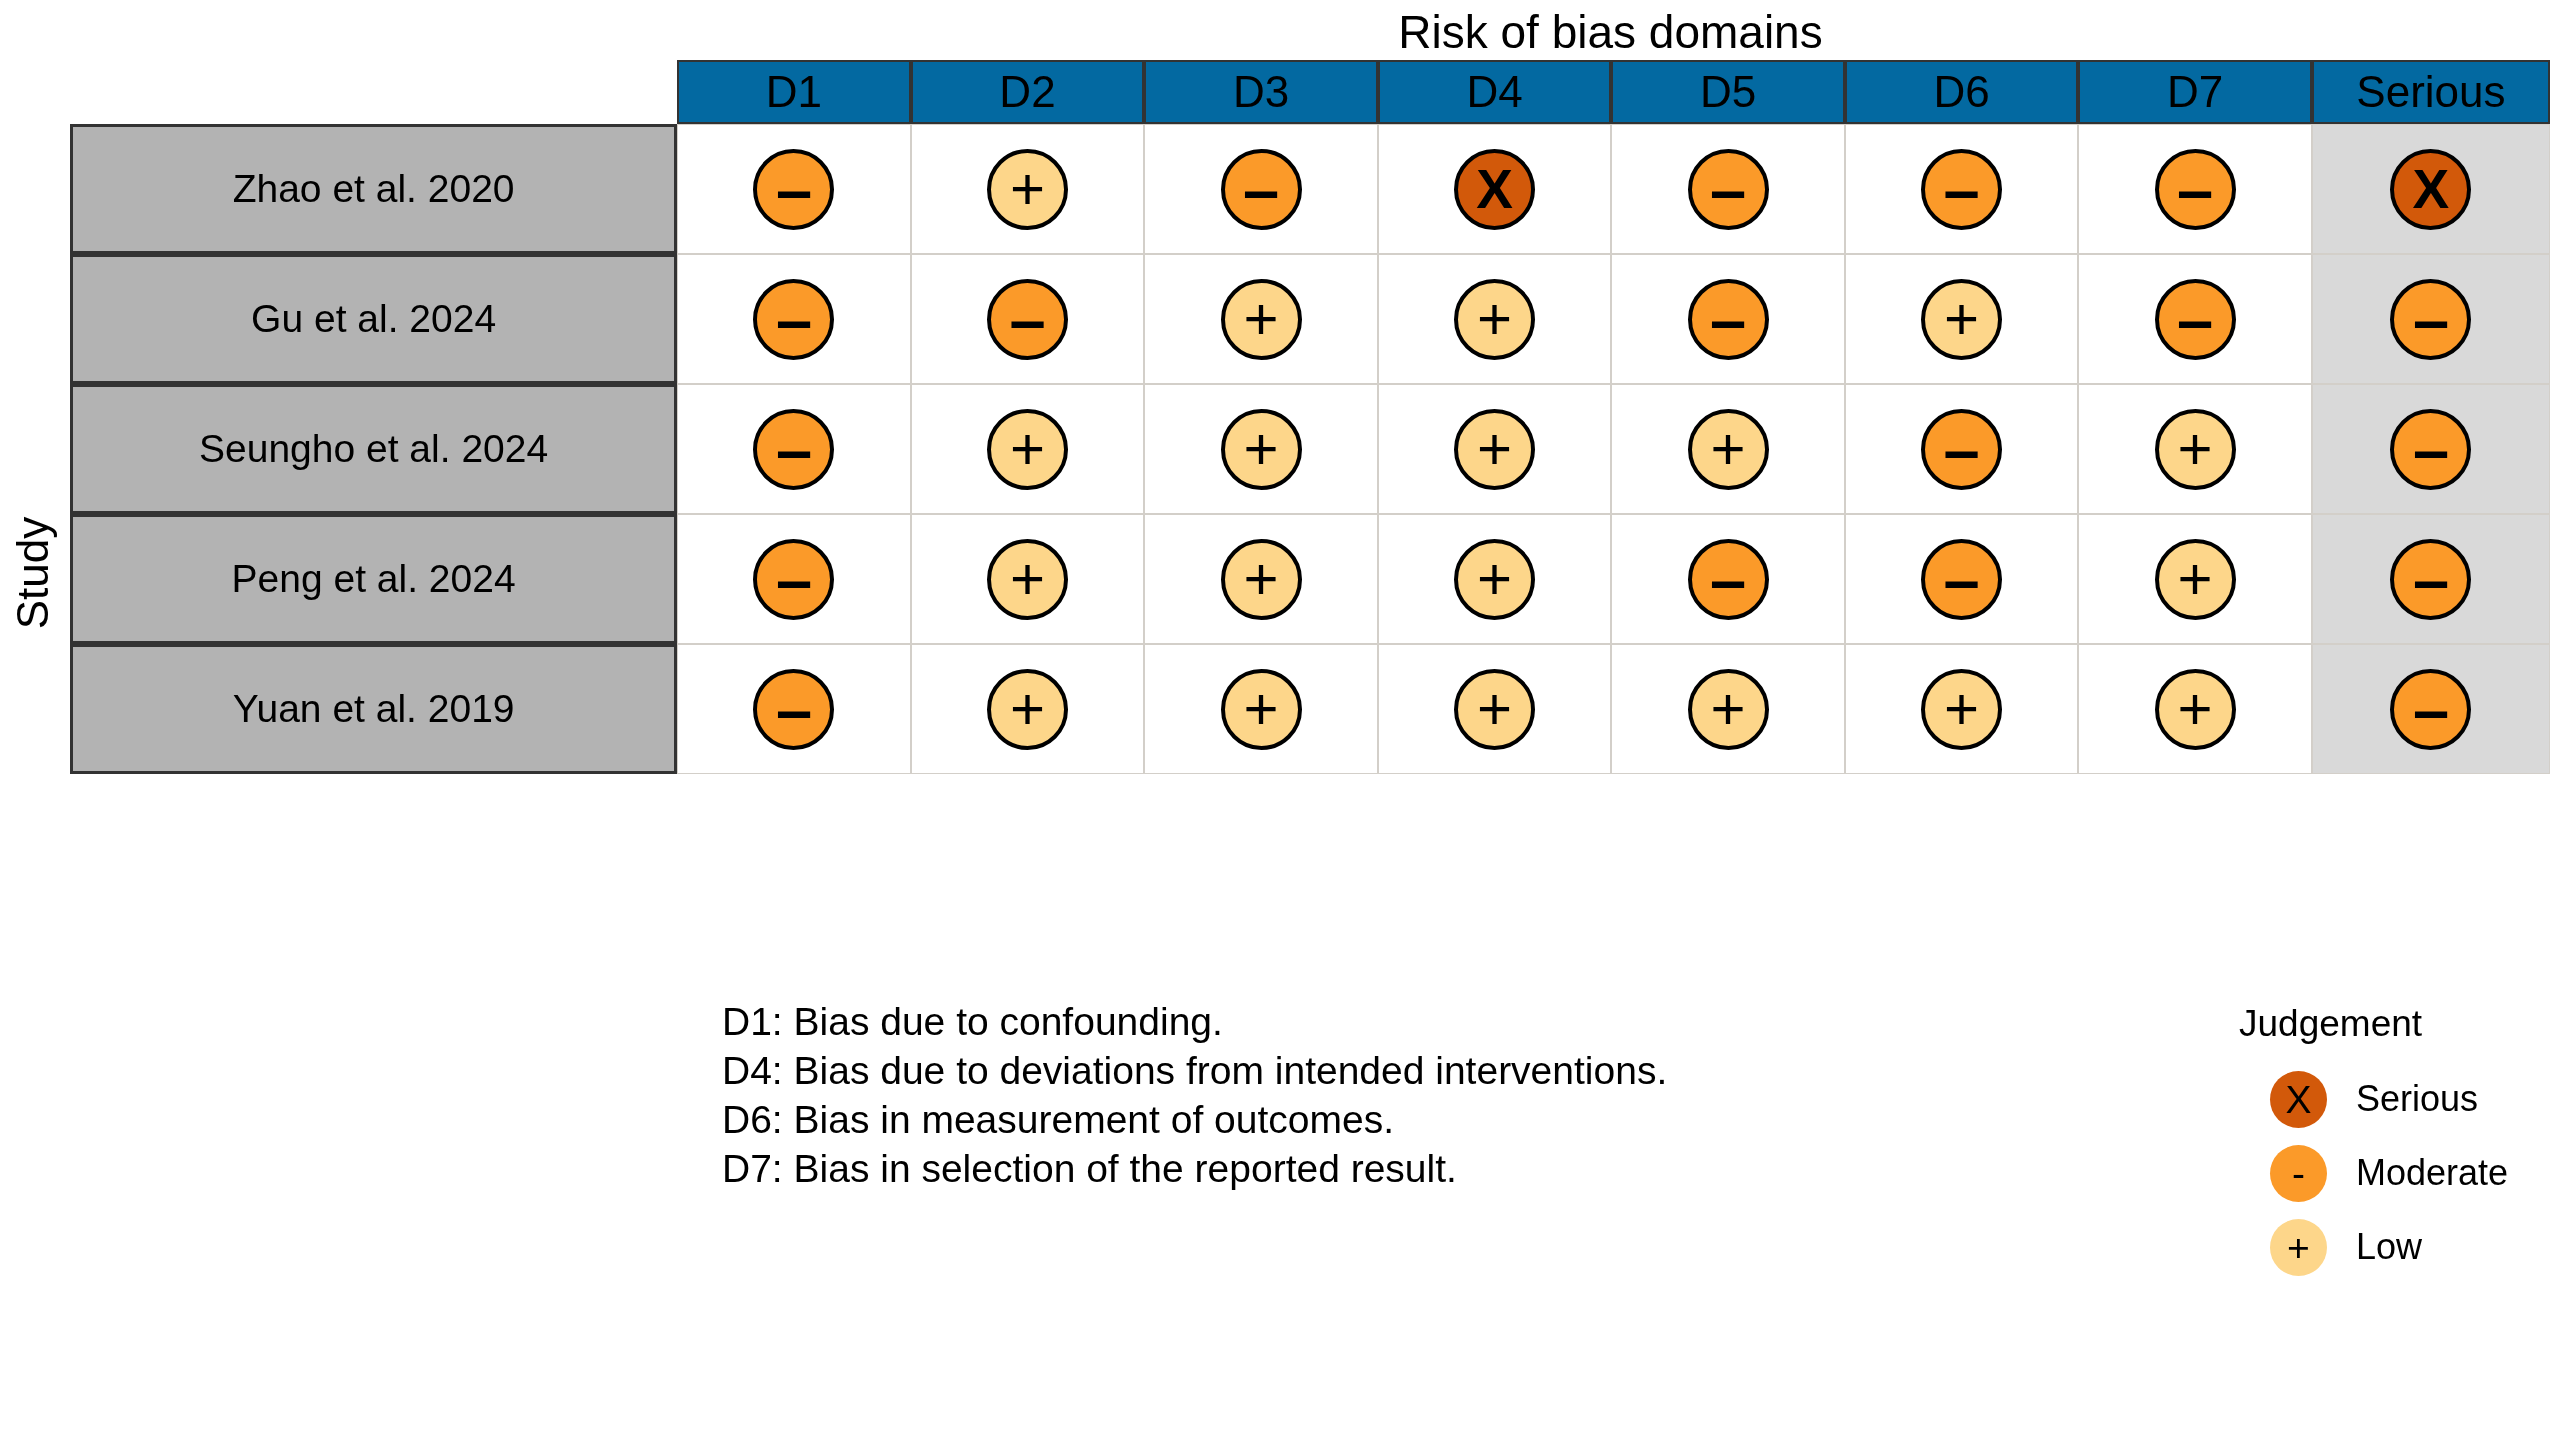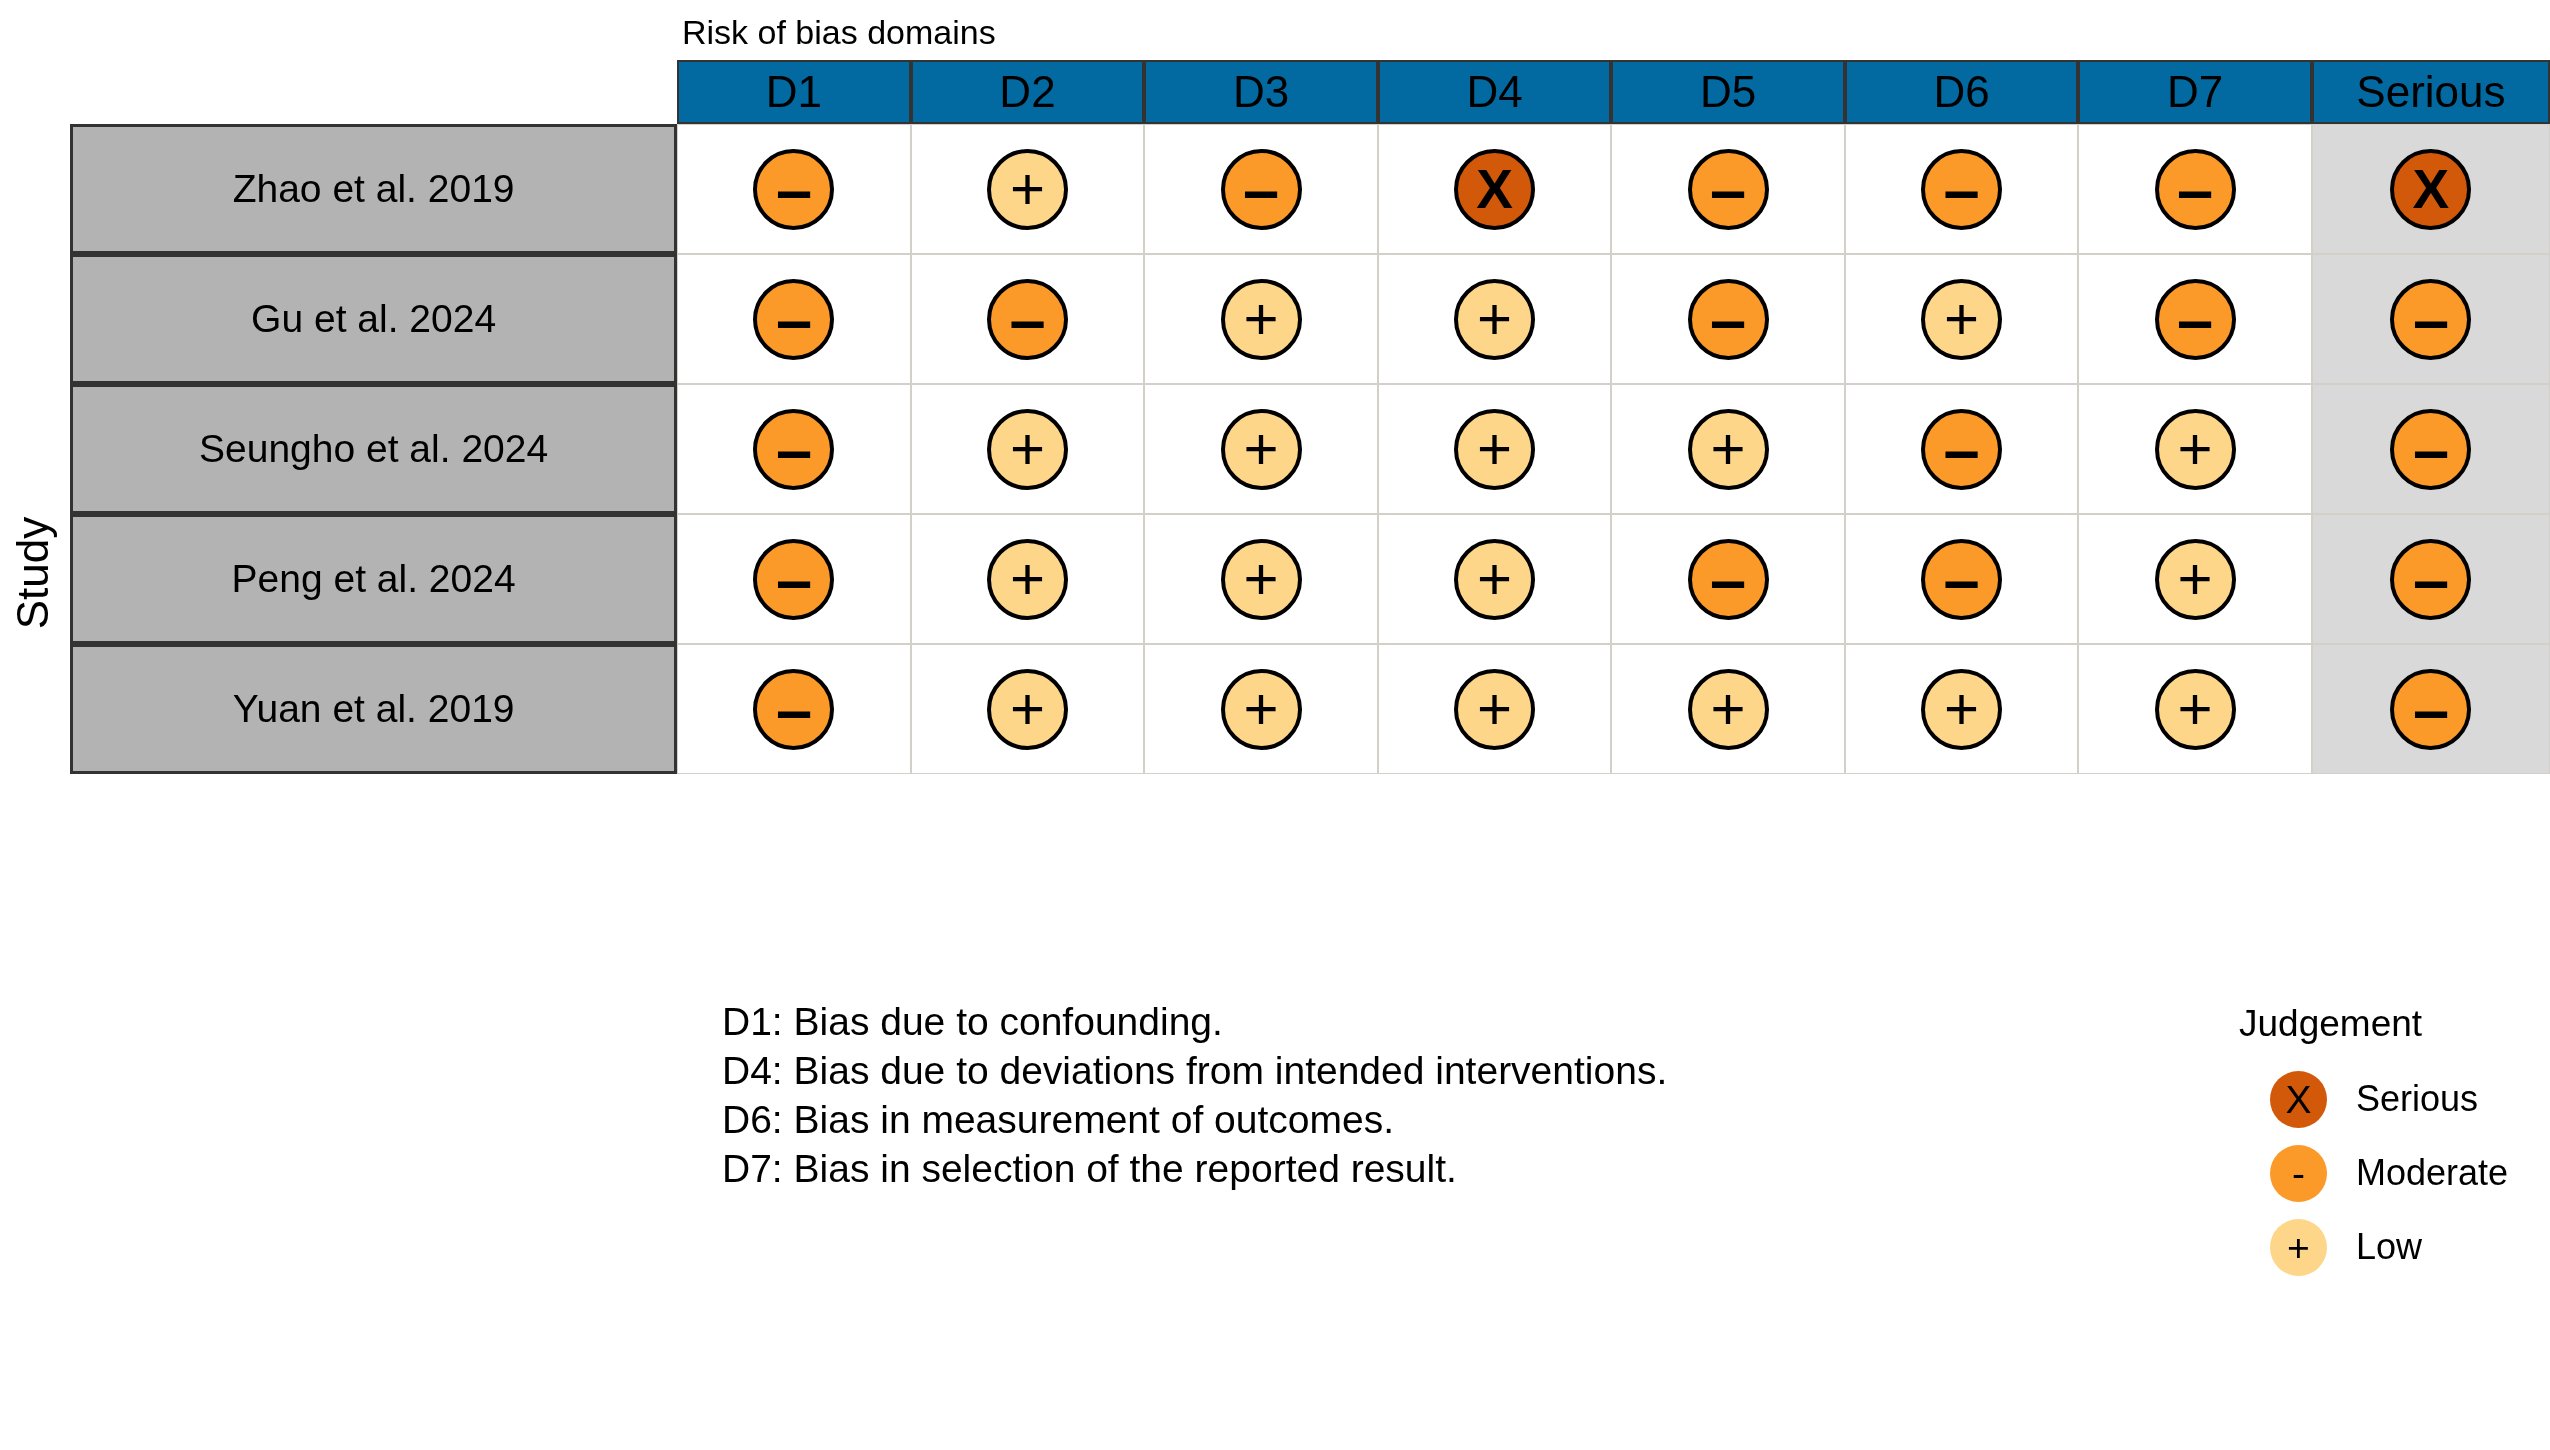--- a/index.html
+++ b/index.html
@@ -12,22 +12,22 @@
     color: #000000;
     overflow: hidden;
     position: relative;
   }
 
   
   #plot-title {
     position: absolute;
     left: 682px; top: 3.7px;
     width: 1857px;
-    text-align: left;
-    font-size: 34px;
+    text-align: center;
+    font-size: 46px;
     line-height: 56px;
     color: #000;
     white-space: nowrap;
   }
 
   
   #study-axis-label {
     position: absolute;
     left: -55px; top: 548px;
     width: 175px;
@@ -193,21 +193,21 @@
       <th class="hdr-cell hdr-domain">D4</th>
       <th class="hdr-cell hdr-domain">D5</th>
       <th class="hdr-cell hdr-domain">D6</th>
       <th class="hdr-cell hdr-domain">D7</th>
       <th class="hdr-cell hdr-overall">Serious</th>
     </tr>
   </thead>
   <tbody id="rob-body">
 
   <tr>
-        <td class="study-cell">Zhao et al. 2019</td>
+        <td class="study-cell">Zhao et al. 2020</td>
         <td class="judge-cell"><span class="tl mod"><span class="glyph">–</span></span></td>
         <td class="judge-cell"><span class="tl low"><span class="glyph">+</span></span></td>
         <td class="judge-cell"><span class="tl mod"><span class="glyph">–</span></span></td>
         <td class="judge-cell"><span class="tl ser"><span class="glyph">X</span></span></td>
         <td class="judge-cell"><span class="tl mod"><span class="glyph">–</span></span></td>
         <td class="judge-cell"><span class="tl mod"><span class="glyph">–</span></span></td>
         <td class="judge-cell"><span class="tl mod"><span class="glyph">–</span></span></td>
         <td class="judge-cell overall-col"><span class="tl ser"><span class="glyph">X</span></span></td>
       </tr>
       <tr>

